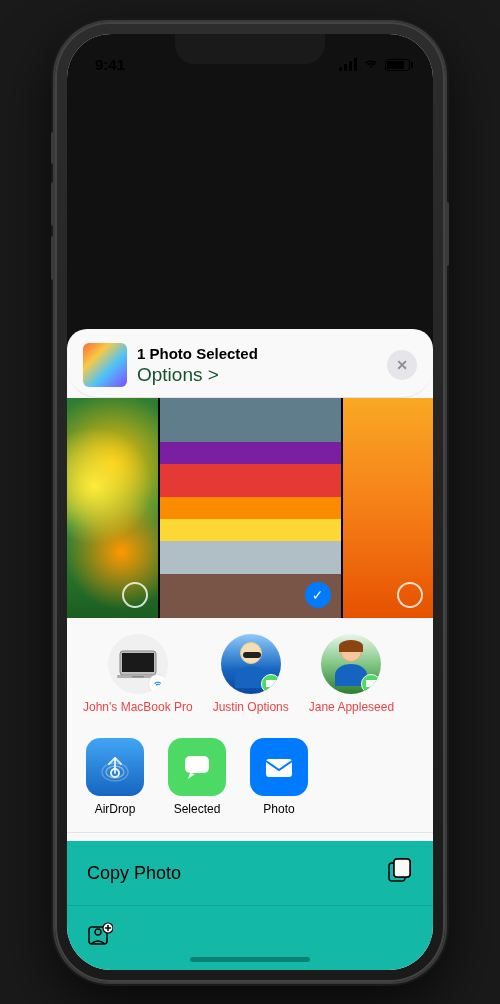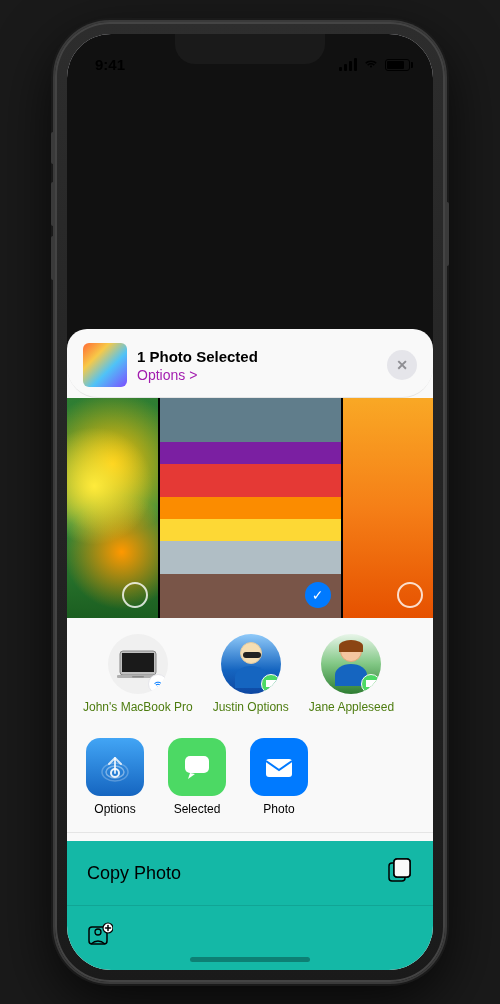--- a/index.html
+++ b/index.html
@@ -218,22 +218,22 @@
       display: flex;
       flex-direction: column;
       gap: 2px;
     }
     .header-title {
       font-size: 15px;
       font-weight: 600;
       color: #000;
     }
     .header-options {
-      font-size: 14px;
-      color: #a21caf;
+      font-size: 19px;
+      color: #14532d;
     }
     .close-btn {
       width: 30px;
       height: 30px;
       background: #e5e5ea;
       border-radius: 50%;
       display: flex;
       align-items: center;
       justify-content: center;
       color: #8e8e93;
@@ -371,21 +371,21 @@
       border-radius: 50%;
       display: flex;
       align-items: center;
       justify-content: center;
       font-size: 11px;
       color: #fff;
       border: 1.5px solid #f9f9f9;
     }
     .contact-name {
       font-size: 12px;
-      color: #4d7c0f;
+      color: #ef4444;
       text-align: center;
       line-height: 1.3;
     }
 
     
     .apps-row {
       background: #f9f9f9;
       padding: 10px 16px 16px;
       display: flex;
       gap: 18px;
@@ -592,21 +592,21 @@
             <div class="app-item">
               <div class="app-icon" style="background:linear-gradient(180deg,#42a5f5 0%,#1565c0 100%);position:relative;overflow:hidden;">
                 <svg width="34" height="34" viewBox="0 0 34 34">
                   <circle cx="17" cy="23" r="4" fill="none" stroke="rgba(255,255,255,0.9)" stroke-width="2"></circle>
                   <path d="M17 23 L17 8" stroke="rgba(255,255,255,0.8)" stroke-width="2" stroke-linecap="round"></path>
                   <path d="M11 14 L17 8 L23 14" fill="none" stroke="rgba(255,255,255,0.8)" stroke-width="2" stroke-linecap="round" stroke-linejoin="round"></path>
                   <ellipse cx="17" cy="22" rx="9" ry="6" fill="none" stroke="rgba(255,255,255,0.4)" stroke-width="1.5"></ellipse>
                   <ellipse cx="17" cy="22" rx="13" ry="9" fill="none" stroke="rgba(255,255,255,0.25)" stroke-width="1.5"></ellipse>
                 </svg>
               </div>
-              <span class="app-label">Options</span>
+              <span class="app-label">AirDrop</span>
             </div>
 
             <div class="app-item">
               <div class="app-icon" style="background:#4cd964;border-radius:14px;">
                 <svg width="34" height="34" viewBox="0 0 34 34">
                   <rect x="5" y="6" width="24" height="17" rx="5" ry="5" fill="#fff"></rect>
                   <polygon points="10,23 8,29 15,24" fill="#fff"></polygon>
                 </svg>
               </div>
               <span class="app-label">Selected</span>

